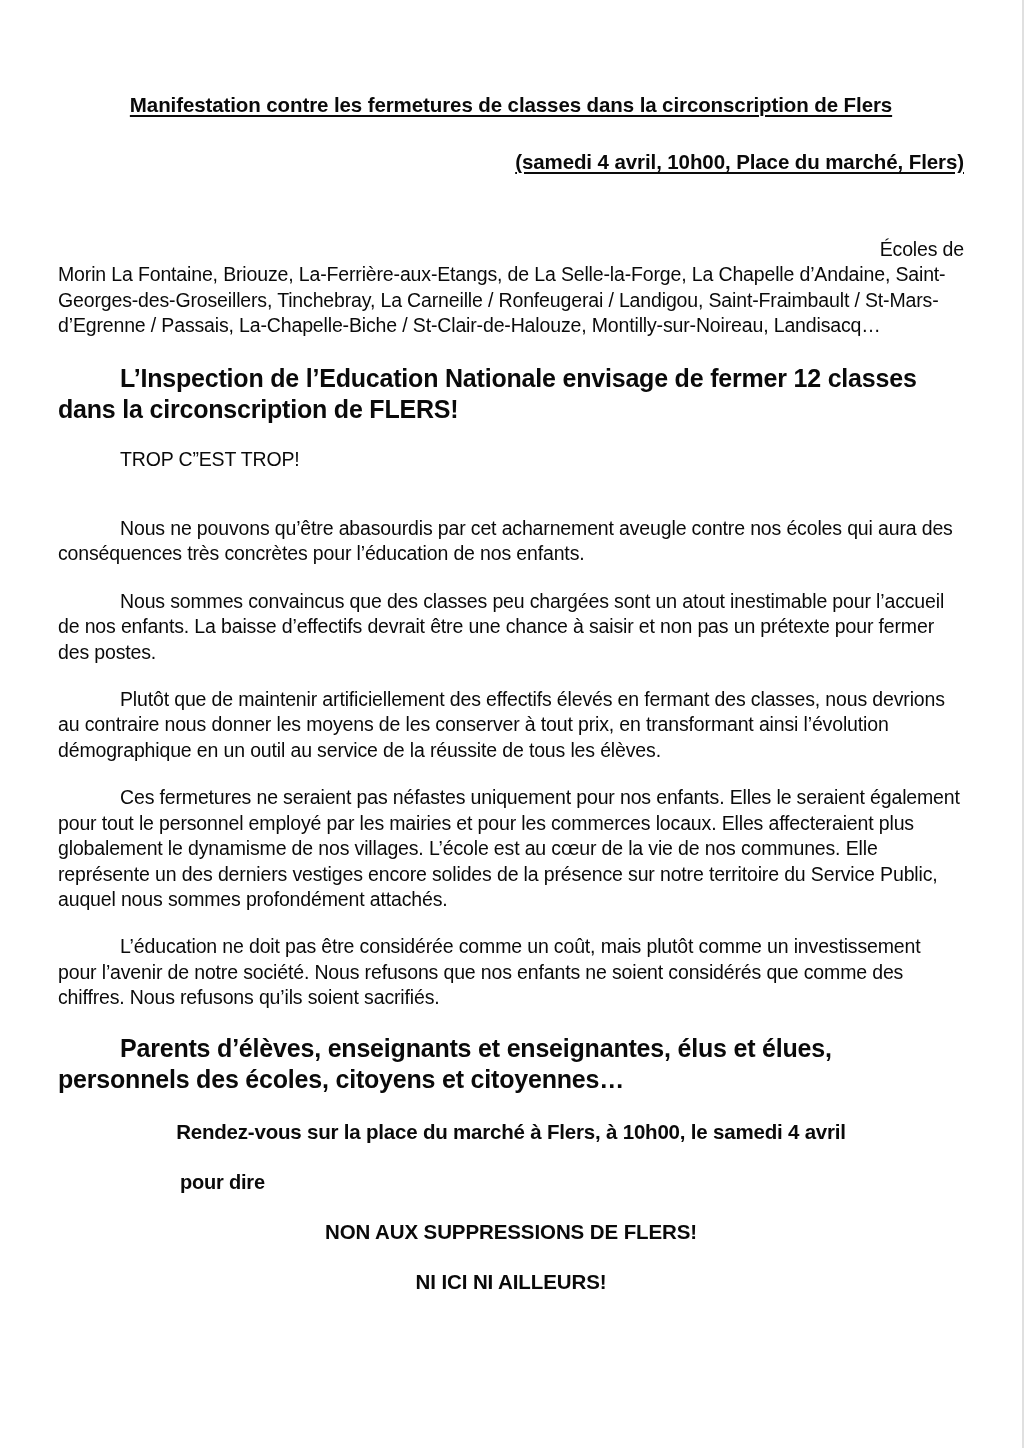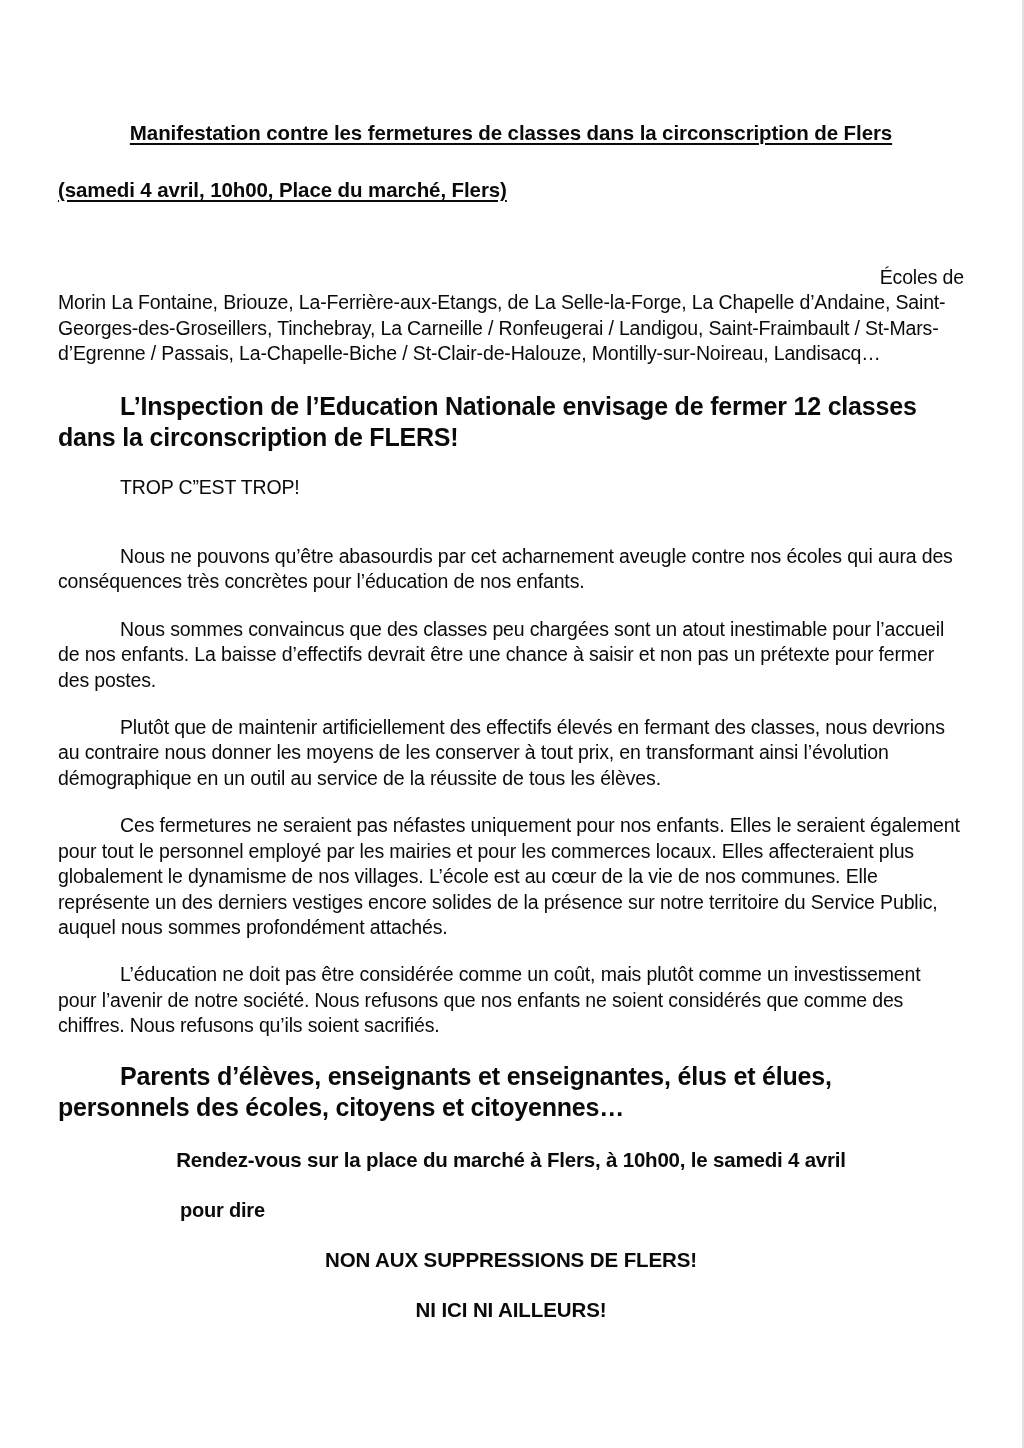--- a/index.html
+++ b/index.html
@@ -23,40 +23,39 @@
     background: #ffffff;
     border-right: 2px solid #e0e0e0;
     overflow: hidden;
   }
 
   .content {
     position: absolute;
     left: 58px;
     top: 0;
     width: 906px;
-    margin-top: 28px;
   }
 
   
   .doc-title {
     text-align: center;
     font-weight: bold;
     font-size: 20.5px;
     line-height: 26px;
     margin: 0;
     padding-top: 92px;
     letter-spacing: -0.1px;
   }
   .doc-title span.u,
   .doc-subtitle span.u {
     text-decoration: underline;
     text-underline-offset: 3px;
   }
   .doc-subtitle {
-    text-align: left;
+    text-align: right;
     font-weight: bold;
     font-size: 20.5px;
     line-height: 26px;
     margin: 0;
     padding-top: 31px;
     letter-spacing: -0.1px;
   }
 
   
   .para {

